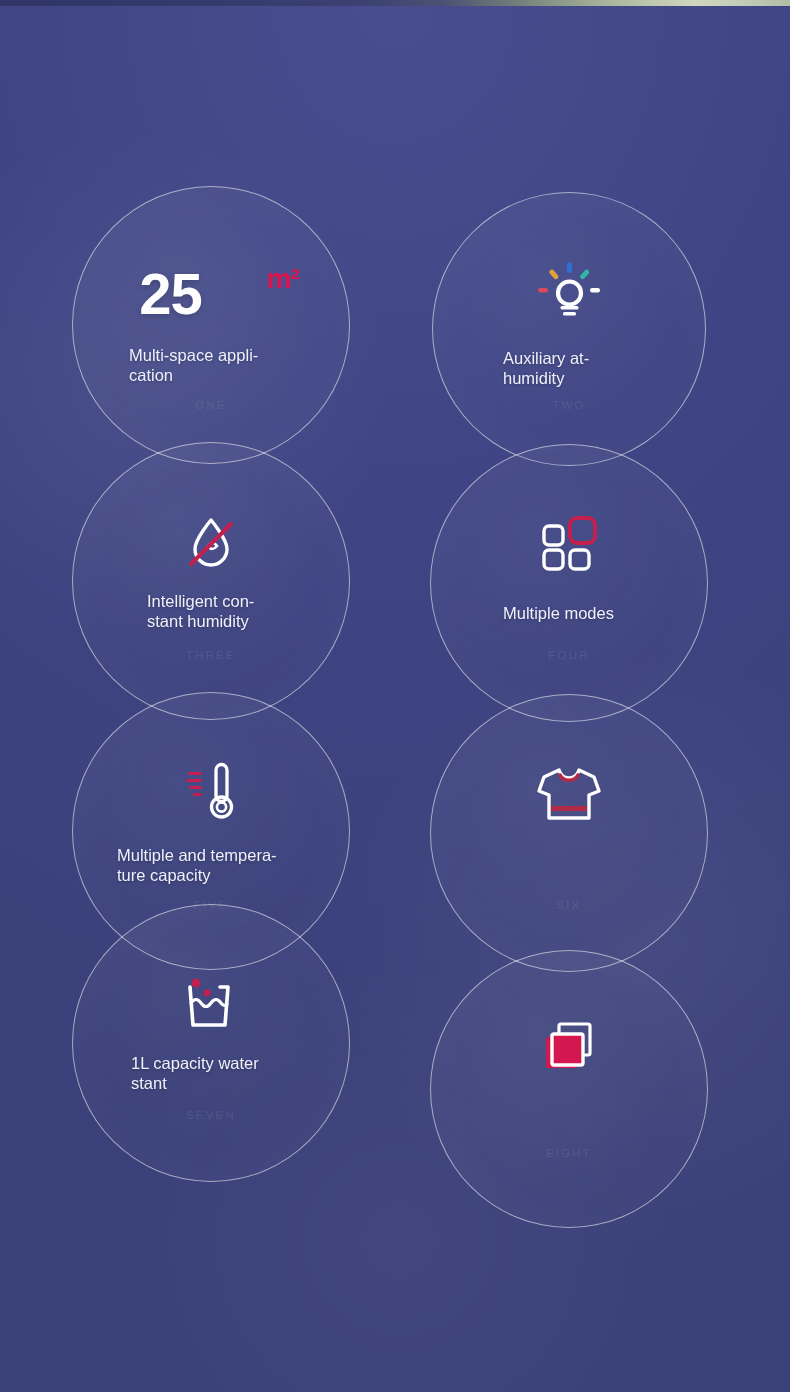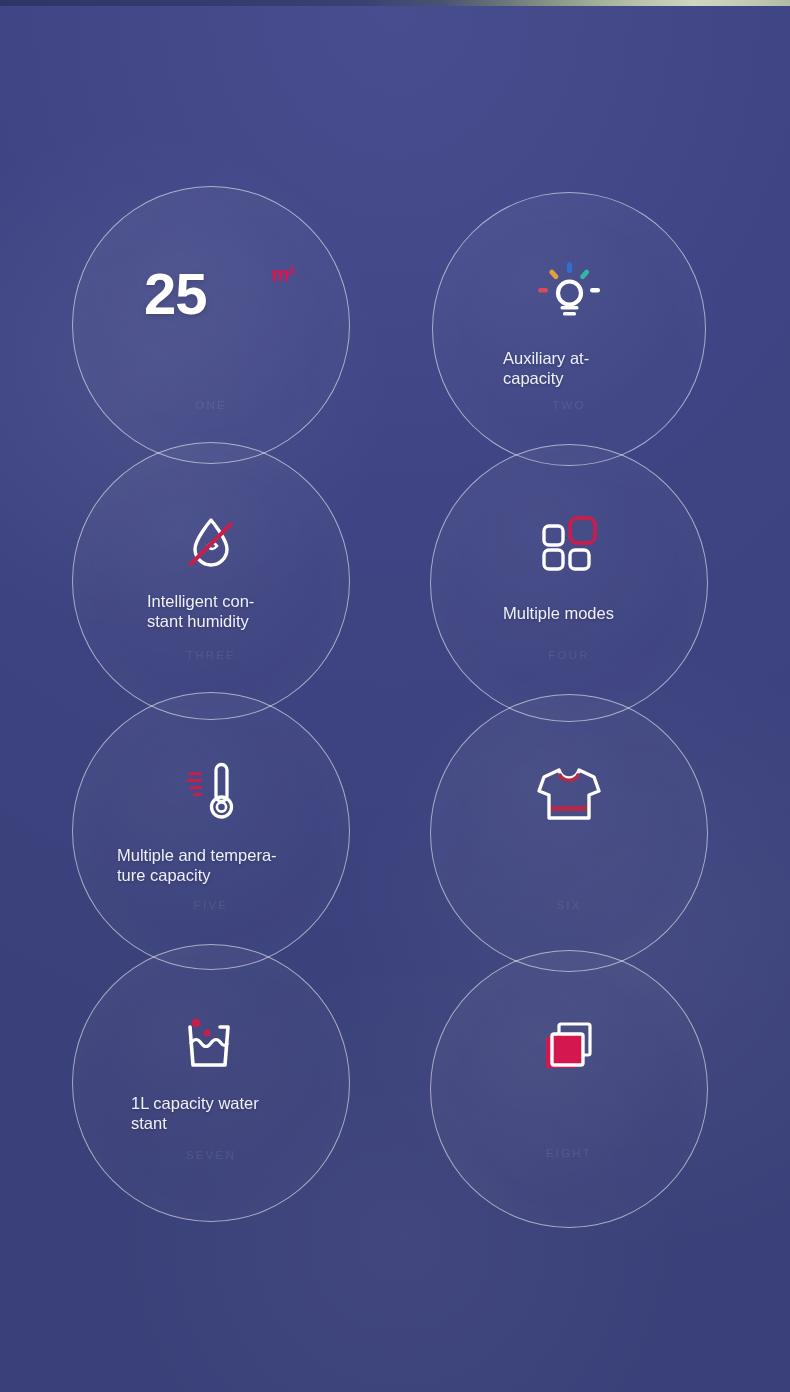--- a/index.html
+++ b/index.html
@@ -50,21 +50,21 @@
     position:absolute;left:0;right:0;
     display:flex;align-items:center;justify-content:center;
   }
   .big-num{
     position:absolute;left:16px;right:0;
     display:flex;align-items:flex-start;justify-content:center;
     color:#ffffff;font-weight:bold;letter-spacing:-1px;gap:48px;
   }
   .big-num .num{font-size:58px;line-height:58px;font-weight:bold;
     text-shadow:0 2px 6px rgba(0,0,0,.18);}
-  .big-num .unit{font-size:20px;font-weight:bold;color:#e0134f;margin-left:17px;
+  .big-num .unit{font-size:28px;font-weight:bold;color:#e0134f;margin-left:17px;
     position:relative;top:-2px;}
 
   .cap{
     position:absolute;left:0;right:0;
     text-align:left;color:#eef0fa;
     font-size:16.5px;line-height:20px;
     text-shadow:0 1px 3px rgba(0,0,0,.25);
   }
   .cap span{display:inline-block;}
   .ordinal{
@@ -83,20 +83,24 @@
   <div class="bloom a"></div>
   <div class="bloom b"></div>
   <div class="bloom c"></div>
 
   <div class="circle" style="left:72px;top:186px;width:276px;height:276px;">
     <div class="c-inner">
       <div class="big-num" style="top:78px;">
         <span class="num">25</span>
         <span class="unit">m²</span>
       </div>
+      <div class="cap" style="top:158px;padding-left:56px;">
+        <span>Multi-space appli-</span><br>
+        <span>cation</span>
+      </div>
       <div class="ordinal" style="top:212px;">ONE</div>
     </div>
   </div>
 
   <div class="circle" style="left:432px;top:192px;width:272px;height:272px;">
     <div class="c-inner">
       <div class="icon-wrap" style="top:68px;height:62px;">
         <svg width="64" height="62" viewBox="0 0 64 62">
 
           <rect x="30" y="1" width="5" height="11" rx="2.5" fill="#2f6fd0"></rect>
@@ -105,21 +109,21 @@
           <rect x="1" y="27" width="10" height="4.5" rx="2.2" fill="#d94a5a"></rect>
           <rect x="53" y="27" width="10" height="4.5" rx="2.2" fill="#ffffff"></rect>
 
           <circle cx="32.5" cy="32" r="11.5" fill="none" stroke="#ffffff" stroke-width="4.2"></circle>
           <rect x="23.5" y="45" width="18" height="3.6" rx="1.6" fill="#ffffff"></rect>
           <rect x="26" y="51" width="13" height="3.6" rx="1.6" fill="#ffffff"></rect>
         </svg>
       </div>
       <div class="cap" style="top:155px;padding-left:70px;">
         <span>Auxiliary at-</span><br>
-        <span>capacity</span>
+        <span>humidity</span>
       </div>
       <div class="ordinal" style="top:206px;">TWO</div>
     </div>
   </div>
 
   <div class="circle" style="left:430px;top:444px;width:276px;height:276px;">
     <div class="c-inner">
       <div class="icon-wrap" style="top:68px;height:60px;">
         <svg width="56" height="54" viewBox="0 0 56 54">
           <rect x="3" y="10" width="19" height="19" rx="5" fill="none" stroke="#ffffff" stroke-width="3.4"></rect>
@@ -182,21 +186,21 @@
           <path d="M23 4 L8 11 L3 25 L13 29 L13 52 L53 52 L53 29 L63 25 L58 11 L43 4
                    C43 4, 41 12, 33 12 C25 12, 23 4, 23 4 Z" fill="none" stroke="#ffffff" stroke-width="3.4" stroke-linejoin="round"></path>
           <path d="M24 9 C27 16, 39 16, 42 9" fill="none" stroke="#b02a4a" stroke-width="3.6" stroke-linecap="round"></path>
           <rect x="15" y="40" width="36" height="5" fill="#b02a4a"></rect>
         </svg>
       </div>
       <div class="ordinal" style="top:204px;">SIX</div>
     </div>
   </div>
 
-  <div class="circle" style="left:72px;top:944px;width:276px;height:276px;">
+  <div class="circle" style="left:72px;top:904px;width:276px;height:276px;">
     <div class="c-inner">
       <div class="icon-wrap" style="top:66px;height:62px;">
         <svg width="62" height="62" viewBox="0 0 62 62">
           <circle cx="16" cy="12" r="4.4" fill="#c51f4e"></circle>
           <circle cx="27" cy="22" r="3.4" fill="#c51f4e"></circle>
           <path d="M10 16 L13 54 L45 54 L48 16 L40 16" fill="none" stroke="#ffffff" stroke-width="3.6" stroke-linejoin="round" stroke-linecap="round"></path>
           <path d="M11 32 q5 -7 10 0 q5 7 10 0 q5 -7 10 0 q3 4 6 1" fill="none" stroke="#ffffff" stroke-width="3.2" stroke-linecap="round"></path>
         </svg>
       </div>
       <div class="cap" style="top:148px;padding-left:58px;">

